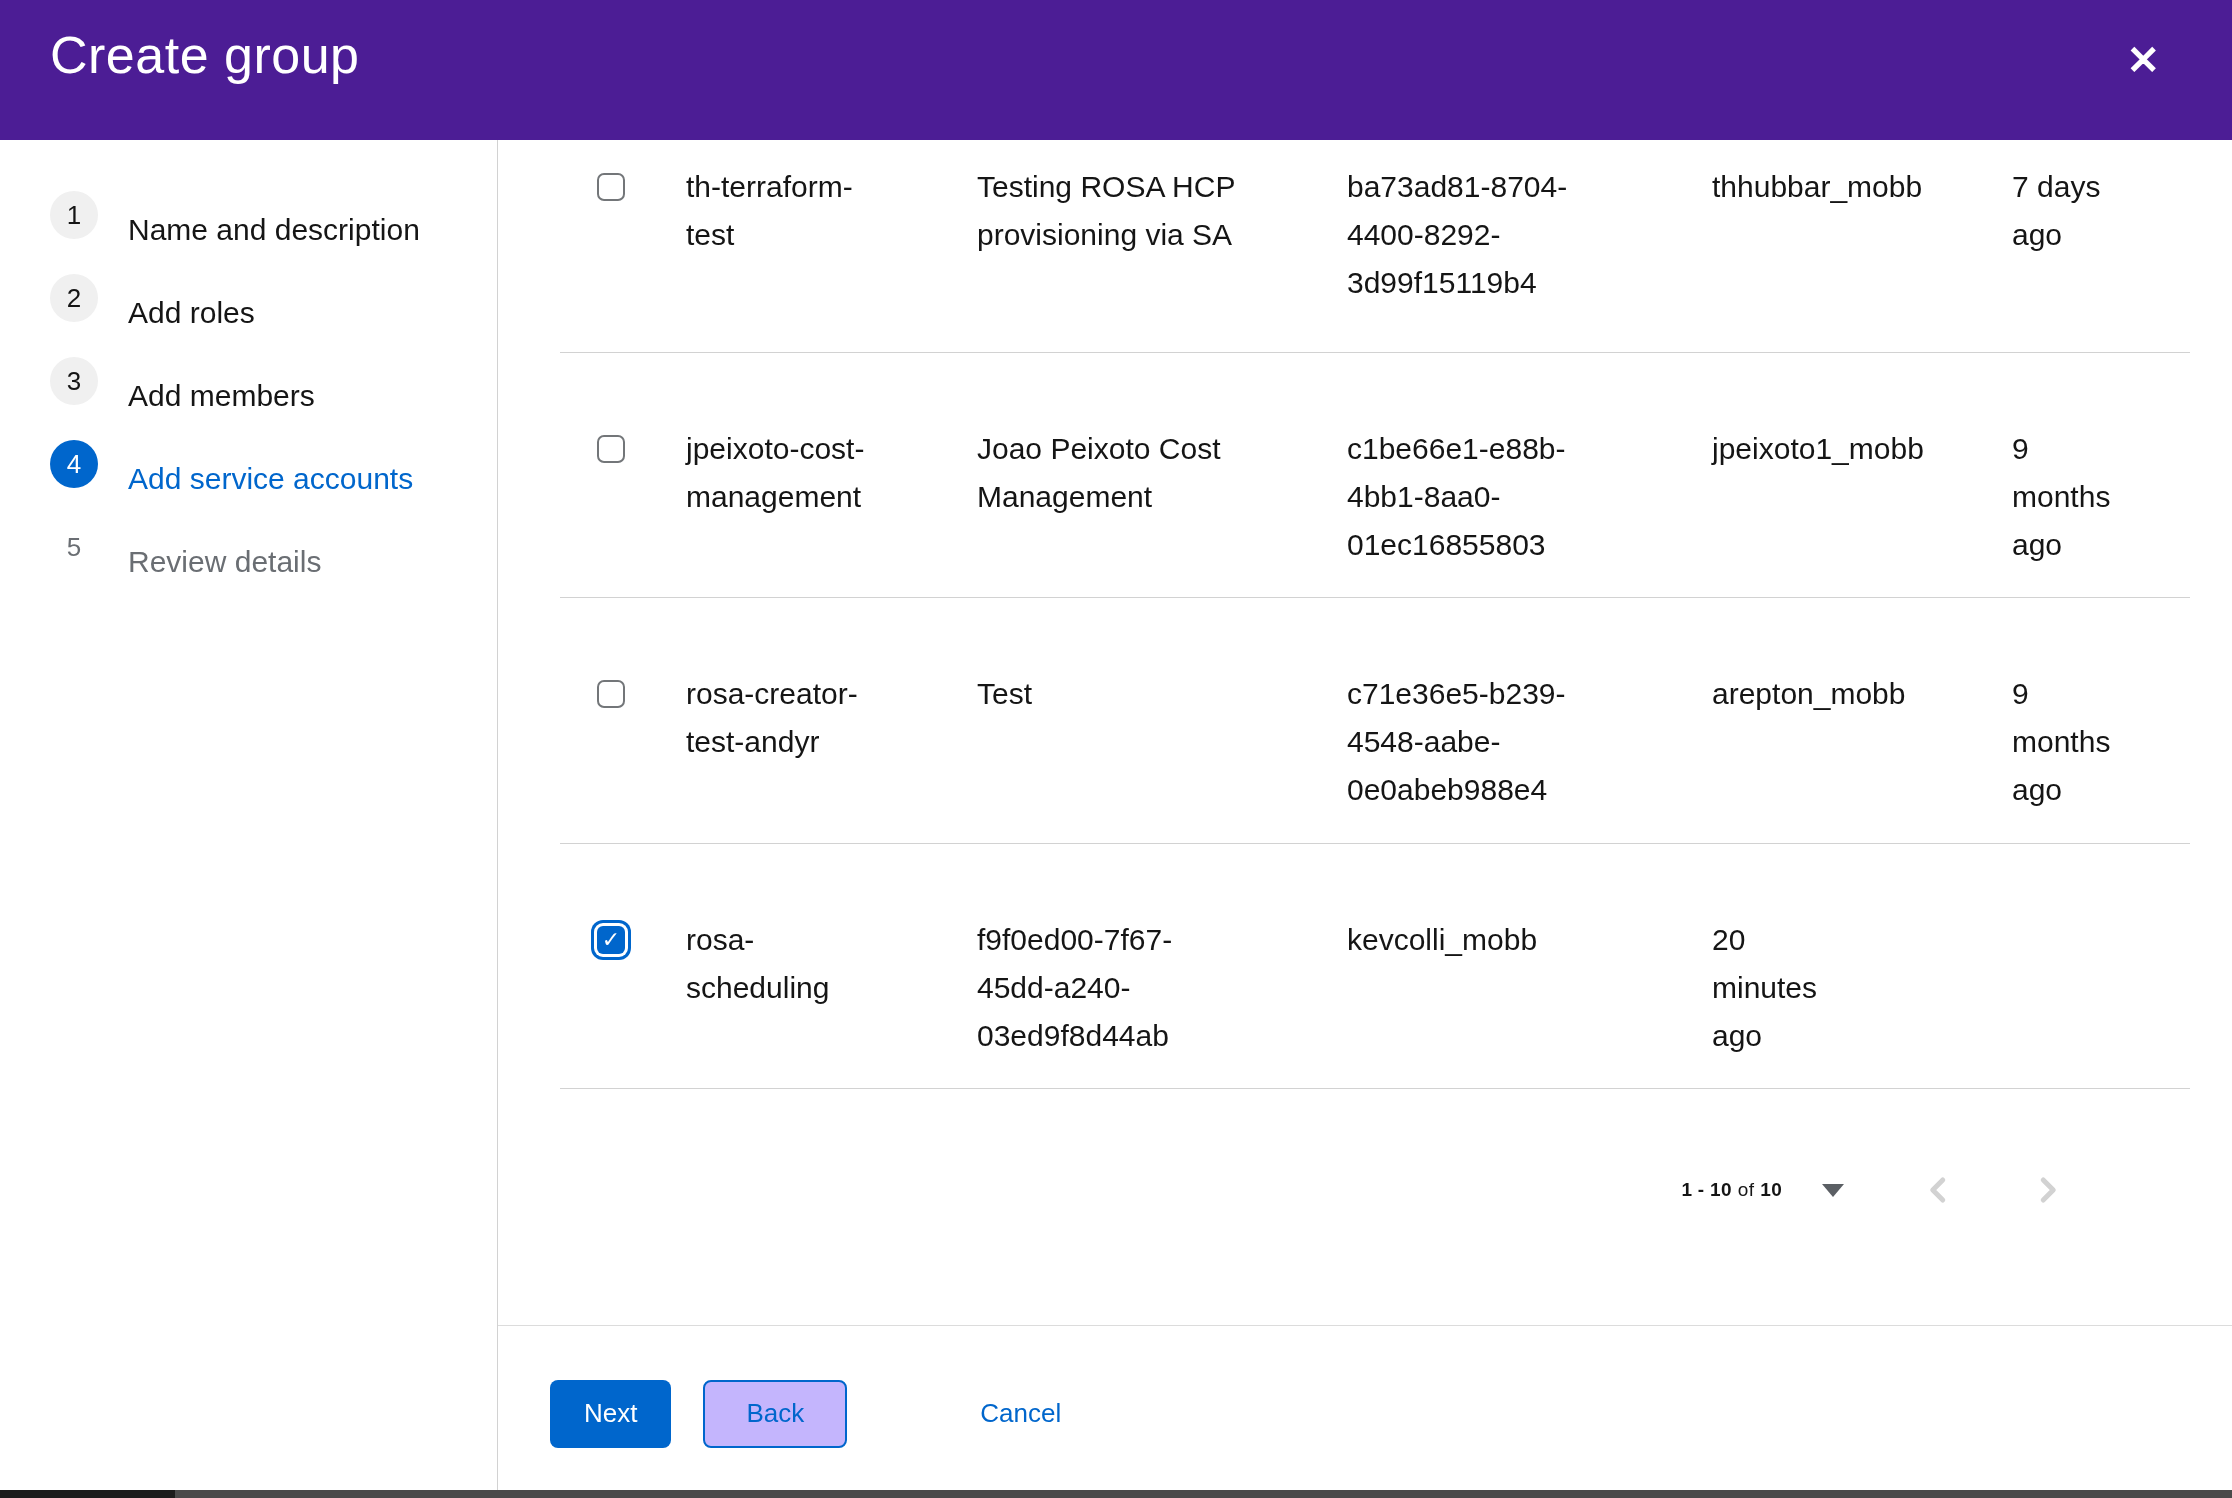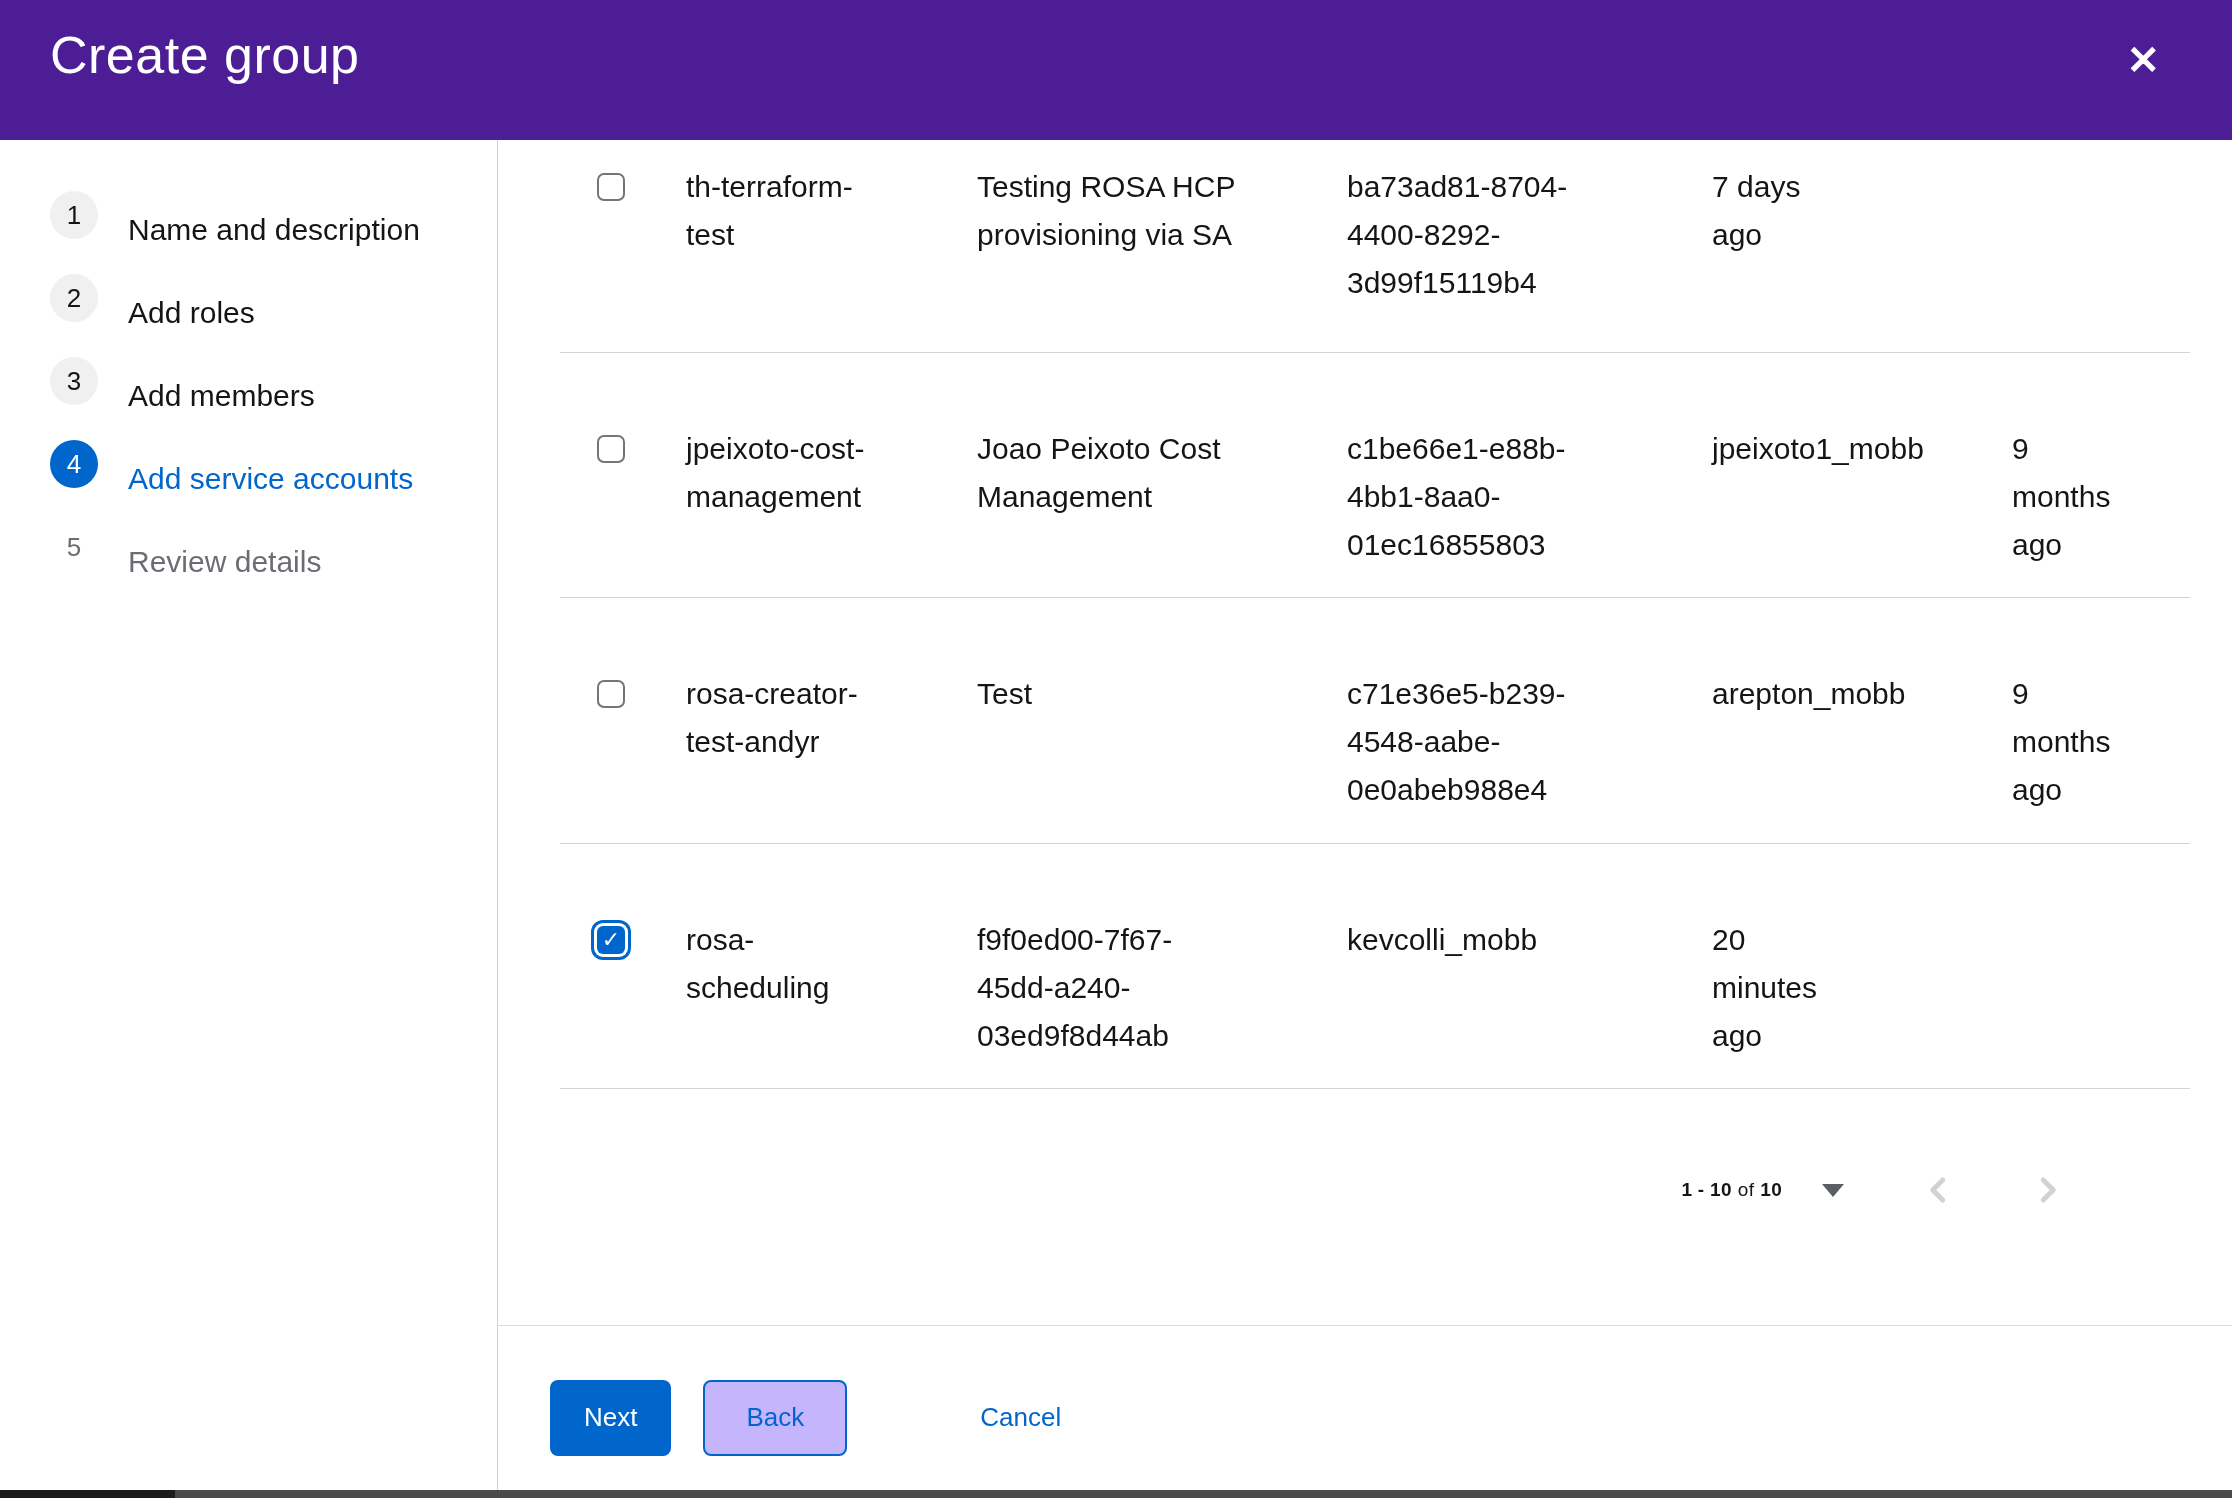--- a/index.html
+++ b/index.html
@@ -109,21 +109,21 @@
   }
   .pg-nav-btn svg{display:block;}
   
   .modal-footer{
     height:166px;border-top:1px solid #dcdcdc;
     display:flex;align-items:flex-start;
     padding:54px 0 0 52px;
   }
   .btn{
     font-family:inherit;font-size:26px;
-    height:76px;border-radius:8px;cursor:pointer;
+    height:68px;border-radius:8px;cursor:pointer;
     display:inline-flex;align-items:center;justify-content:center;
   }
   .btn-primary{background:var(--blue);color:#fff;border:none;padding:0 34px;}
   .btn-secondary{background:#c4b5fd;color:var(--blue);border:2px solid var(--blue);padding:0 41px;margin-left:32px;}
   .btn-link{background:none;border:none;color:var(--blue);padding:0 10px;margin-left:123px;}
   
   .h-scrollbar{
     position:absolute;left:0;bottom:0;width:2232px;height:8px;
     background:#4a4a4a;
   }
@@ -174,20 +174,23 @@
               <div class="cb"></div>
             </div>
           <div class="cell-name">
               <div class="txt">th-terraform-test</div>
             </div>
           <div class="cell-desc">
               <div class="txt">Testing ROSA HCP provisioning via SA</div>
             </div>
           <div class="cell-uuid">
               <div class="txt">ba73ad81-8704-4400-8292-3d99f15119b4</div>
+            </div>
+          <div class="cell-owner">
+              <div class="txt">thhubbar_mobb</div>
             </div>
           <div class="cell-time">
               <div class="txt">7 days ago</div>
             </div>
         </div>
 
         <div class="sa-row r2">
           <div class="cell-check">
               <div class="cb"></div>
             </div>

